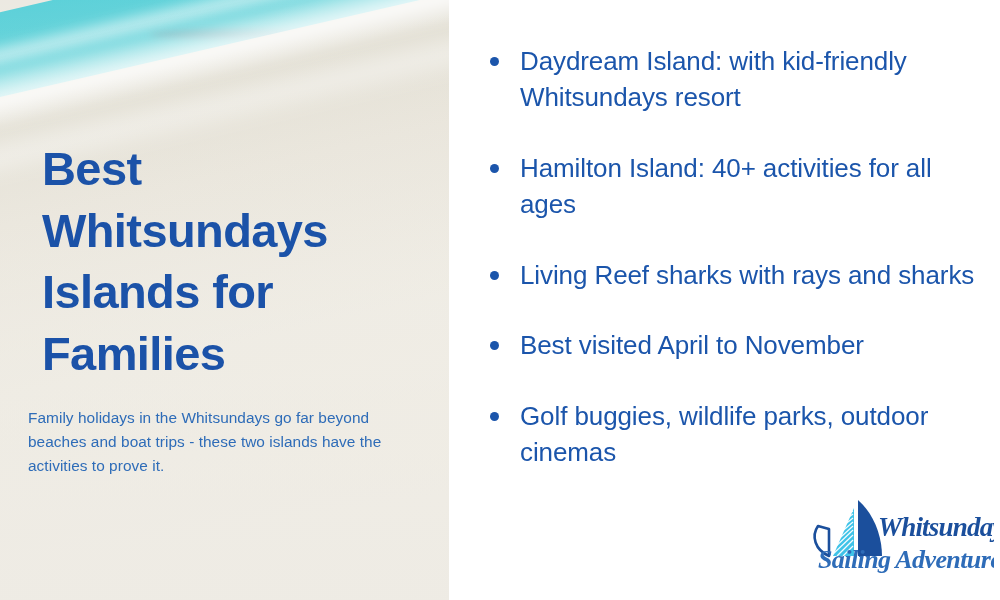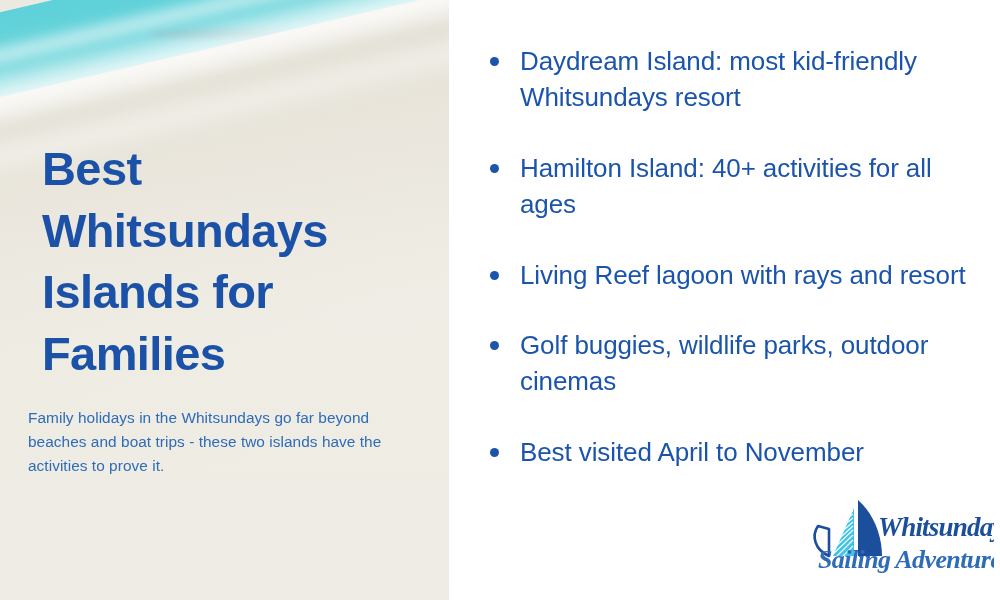--- a/index.html
+++ b/index.html
@@ -230,37 +230,37 @@
   </div>
 
   <div id="left-copy">
     <h1 id="headline">Best Whitsundays Islands for Families</h1>
     <p id="subcopy">Family holidays in the Whitsundays go far beyond beaches and boat trips - these two islands have the activities to prove it.</p>
   </div>
 
   <ul id="bullet-list">
     <li>
       <span class="bullet-dot"></span>
-      <span class="bullet-text">Daydream Island: most kid-friendly Whitsundays resort</span>
+      <span class="bullet-text">Daydream Island: with kid-friendly Whitsundays resort</span>
     </li>
     <li>
       <span class="bullet-dot"></span>
       <span class="bullet-text">Hamilton Island: 40+ activities for all ages</span>
     </li>
     <li>
       <span class="bullet-dot"></span>
-      <span class="bullet-text">Living Reef lagoon with rays and resort</span>
+      <span class="bullet-text">Living Reef sharks with rays and sharks</span>
+    </li>
+    <li>
+      <span class="bullet-dot"></span>
+      <span class="bullet-text">Best visited April to November</span>
     </li>
     <li>
       <span class="bullet-dot"></span>
       <span class="bullet-text">Golf buggies, wildlife parks, outdoor cinemas</span>
-    </li>
-    <li>
-      <span class="bullet-dot"></span>
-      <span class="bullet-text">Best visited April to November</span>
     </li>
   </ul>
 
   <div id="logo">
     <svg width="188" height="92" viewBox="0 0 188 92" xmlns="http://www.w3.org/2000/svg">
 
       <g>
 
         <path d="M48 68 L48 20 L27 68 Z" fill="#3FC3E8"></path>
         <g stroke="#ffffff" stroke-width="1.2" opacity="0.95">

